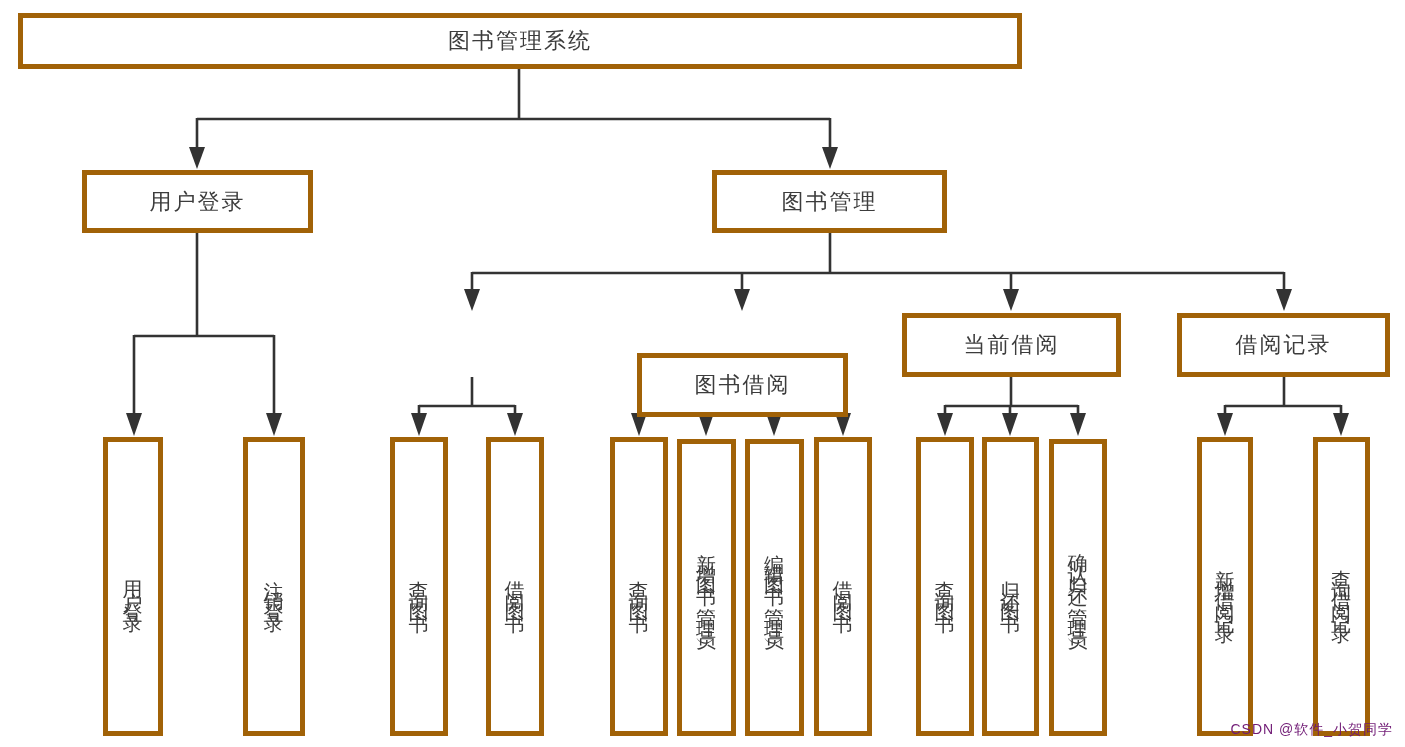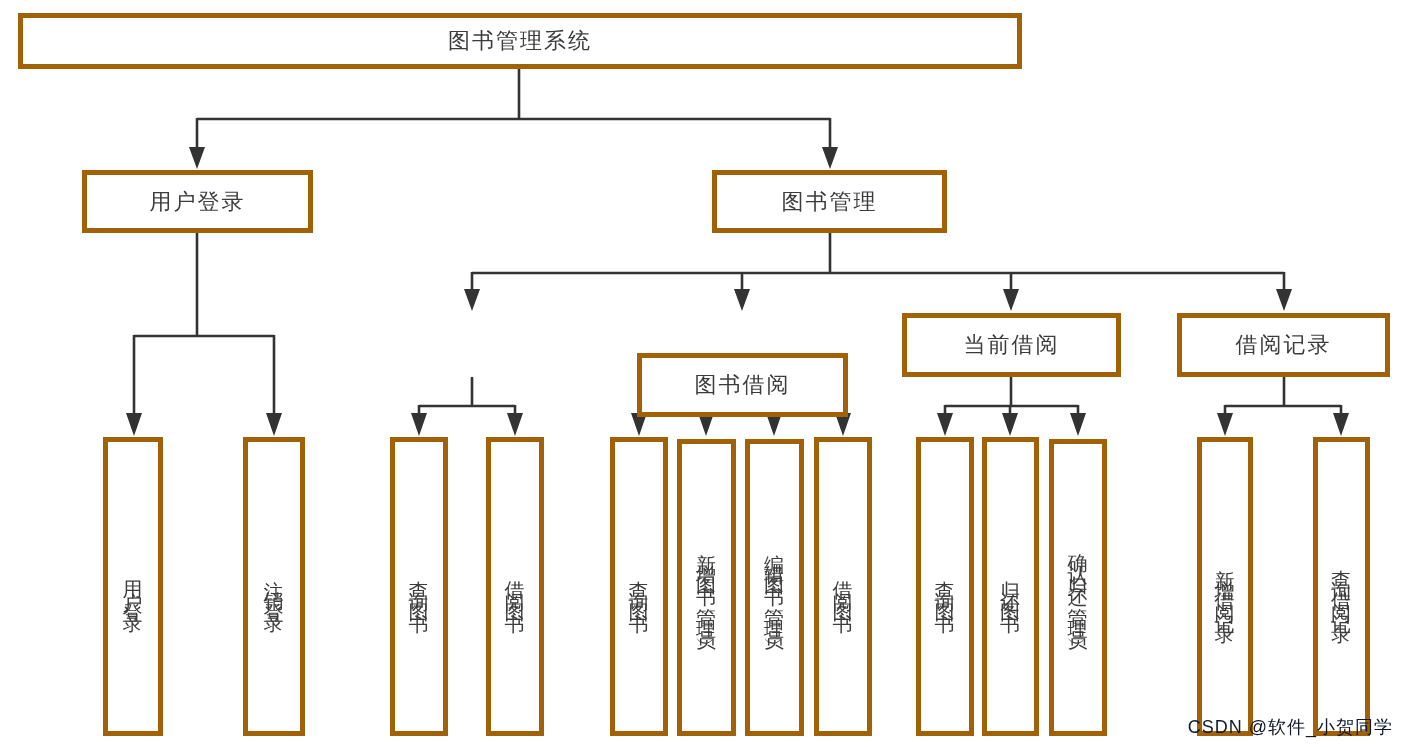--- a/index.html
+++ b/index.html
@@ -31,22 +31,22 @@
     font-size: 20px;
     writing-mode: vertical-rl;
     text-orientation: mixed;
     letter-spacing: 11px;
     line-height: 1;
   }
   .watermark {
     position: absolute;
     right: 12px;
     bottom: 8px;
-    font-size: 18px;
-    color: #0f172a;
+    font-size: 14px;
+    color: #701a75;
     letter-spacing: 1px;
     white-space: nowrap;
   }
 </style>
 </head>
 <body>
 
 <div class="stage">
 
   <svg width="1405" height="747" viewBox="0 0 1405 747">

